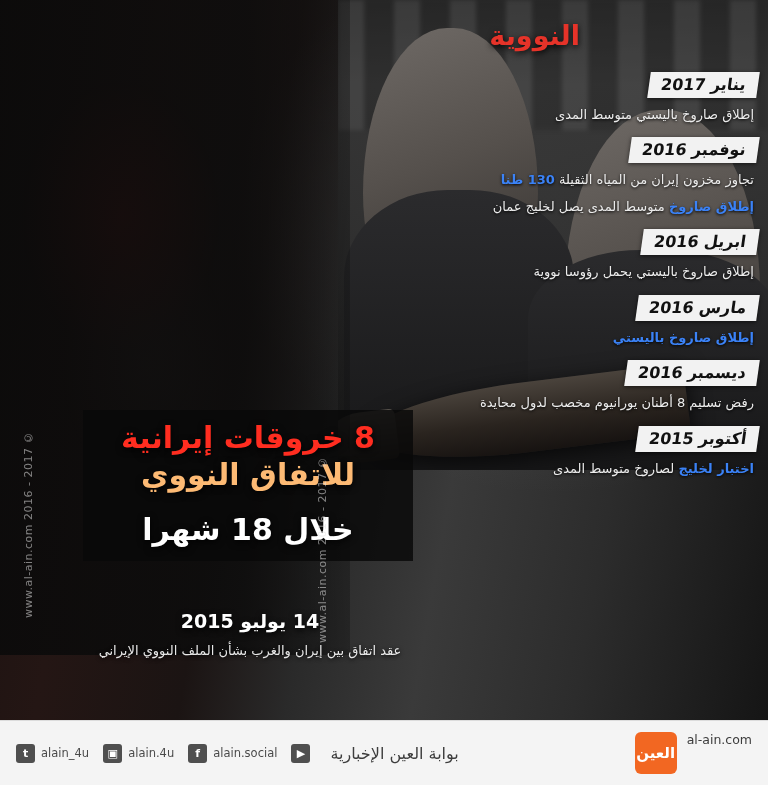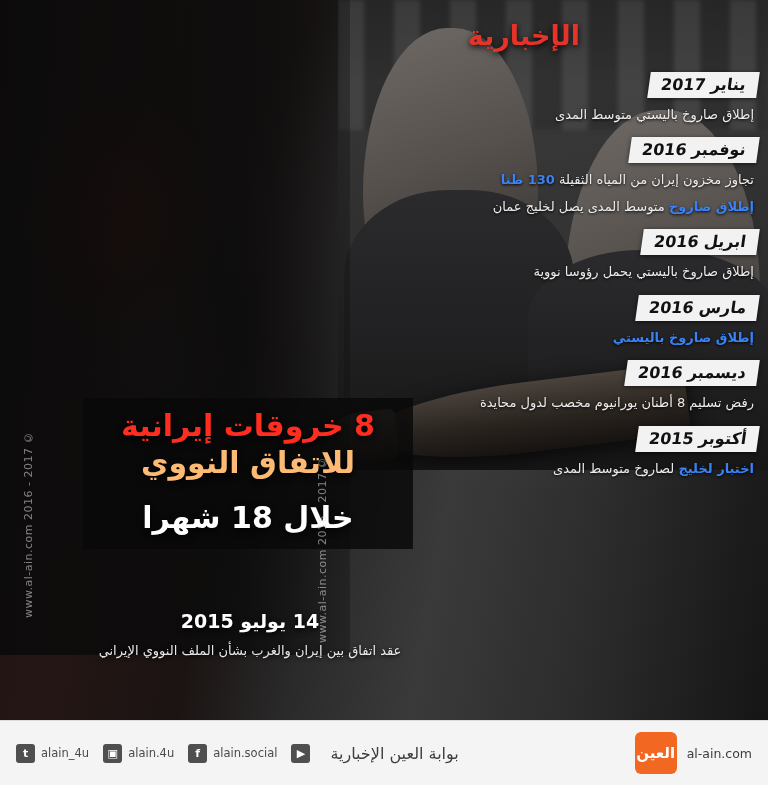--- a/index.html
+++ b/index.html
@@ -123,21 +123,21 @@
     line-height: 1.65;
     padding: 0 4px 0 6px;
     text-shadow: 0 1px 3px rgba(0,0,0,.95);
   }
   .evt .hl { color: #3b82f6; font-weight: bold; }
   .evt + .evt { margin-top: 5px; }
 
   
   .big-block {
     position: absolute;
-    right: 355px; top: 398px;
+    right: 355px; top: 410px;
     width: 330px;
     background: rgba(8,8,8,0.82);
     padding: 10px 14px 14px 14px;
   }
   .big-line {
     text-align: center;
     font-weight: bold;
     line-height: 1.18;
     text-shadow: 0 2px 7px rgba(0,0,0,.9);
   }
@@ -200,21 +200,21 @@
   }
   .ic.tw { background: #4f4f4f; }
   .ic.ig { background: #4f4f4f; }
   .ic.fb { background: #4f4f4f; }
   .ic.yt { background: #4f4f4f; }
   .portal {
     color: #3d3d3d; font-size: 16px; margin-right: 16px;
   }
   .footer-spacer { flex: 1; }
   .brand {
-    display: flex; flex-direction: row-reverse; align-items: center; gap: 10px;
+    display: flex; flex-direction: row-reverse; align-items: flex-start; gap: 10px;
   }
   .brand-logo {
     width: 42px; height: 42px; border-radius: 6px;
     background: #f26722;
     color: #fff; font-size: 15px; font-weight: bold;
     display: flex; align-items: center; justify-content: center;
   }
   .brand-url { color: #3d3d3d; font-size: 12.5px; }
 </style>
 </head>
@@ -228,21 +228,21 @@
       <div class="flagrow"></div>
       <div class="person left"></div>
       <div class="person right"></div>
       <div class="suit left"></div>
       <div class="suit right"></div>
       <div class="missile"></div>
     </div>
     <div class="left-scrim"></div>
   </div>
 
-  <div class="page-title">الإخبارية</div>
+  <div class="page-title">النووية</div>
 
   <div class="timeline">
 
     <div class="tl-item">
       <div class="date-chip slant">يناير 2017</div>
       <div class="evt">إطلاق صاروخ باليستي متوسط المدى</div>
     </div>
 
     <div class="tl-item">
       <div class="date-chip slant">نوفمبر 2016</div>

